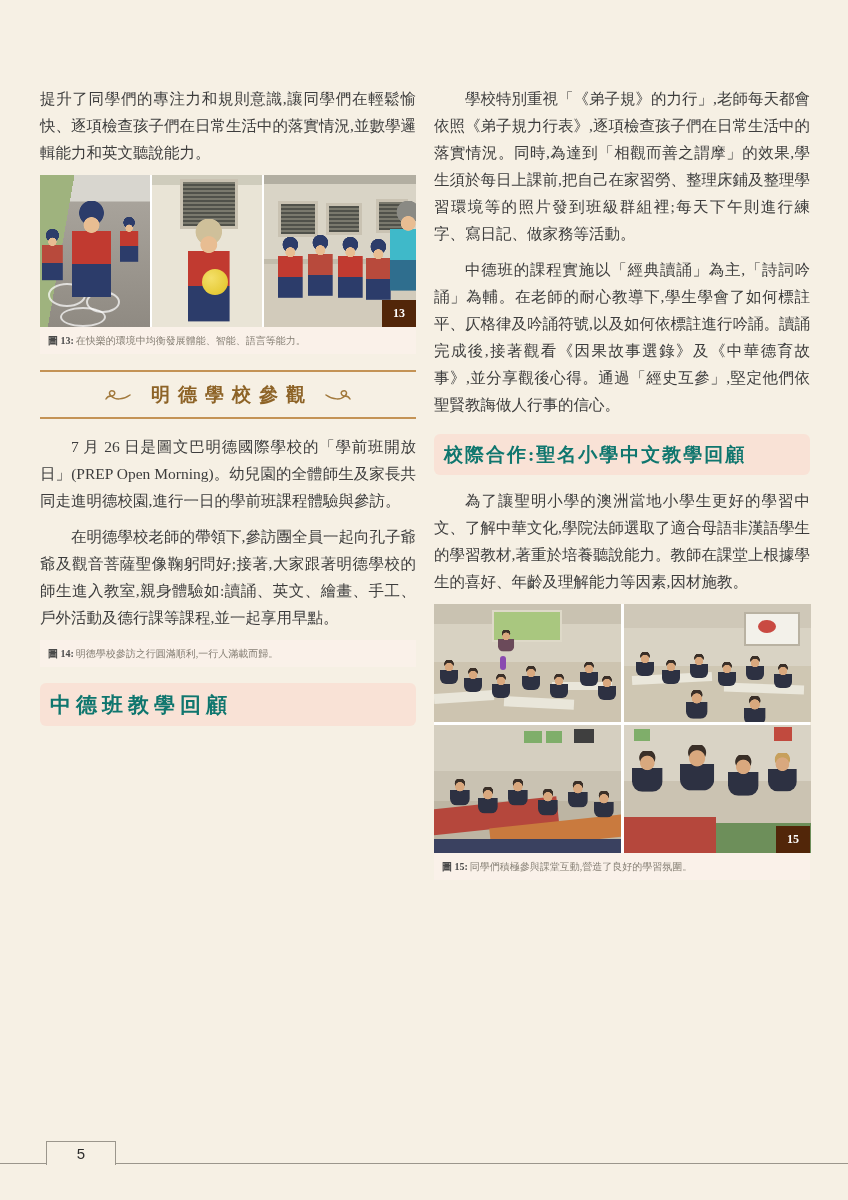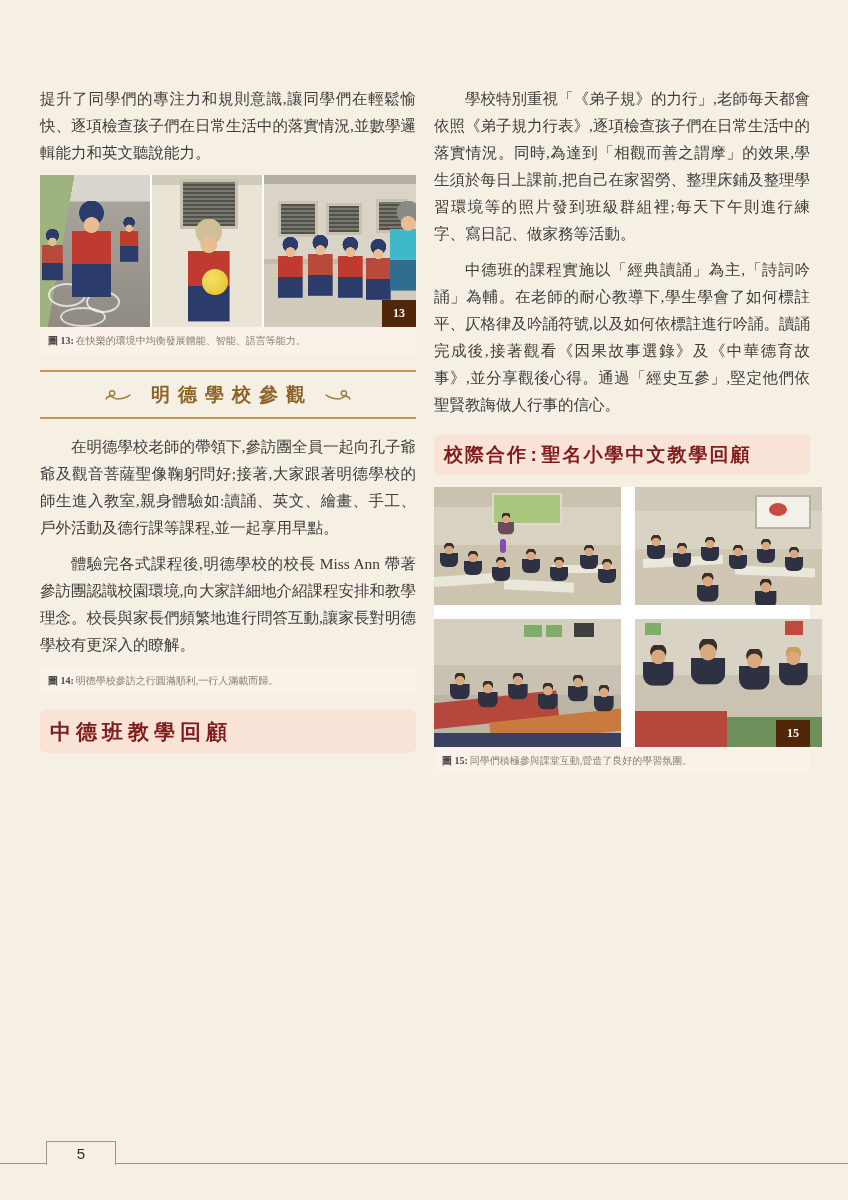--- a/index.html
+++ b/index.html
@@ -38,34 +38,34 @@
 
   
   .p13a{width:110px;height:152px;background:
         linear-gradient(100deg,#9fb37e 0 34px, transparent 34px),
         linear-gradient(180deg,#d8d6cf 0 26px,#a8a39b 27px,#8f8a82 100%);}
   .p13b{width:110px;height:152px;background:linear-gradient(180deg,#cfccbc 0 10px,#e9e4d6 10px);}
   .p13c{width:152px;height:152px;background:
         linear-gradient(180deg,#b2aea1 0 9px,#d9d4c6 9px 84px,#c2bcab 84px 89px,#d2cbbb 89px);}
   .p14a{width:224px;height:134px;background:linear-gradient(180deg,#e2ddd3 0 74px,#cfc8bb 74px);}
   .p14b{width:150px;height:134px;background:linear-gradient(180deg,#efedе8 0,#ecebe7 0 100%),#ecebe7;}
-  .grid15{display:grid;grid-template-columns:187px 187px;grid-template-rows:118px 128px;gap:14px;background:#fff;position:relative;}
+  .grid15{display:grid;grid-template-columns:187px 187px;grid-template-rows:118px 128px;gap:3px;background:#fff;position:relative;}
   .p15a{width:187px;height:118px;background:linear-gradient(180deg,#c9c2b1 0 20px,#d8d2c2 20px 58px,#cdc4b0 58px);}
   .p15b{width:187px;height:118px;background:linear-gradient(180deg,#cfc8b8 0 24px,#d9d3c4 24px 62px,#cfc7b3 62px);}
   .p15c{width:187px;height:128px;background:linear-gradient(180deg,#d5cfc0 0 46px,#c9c2b2 46px 76px,#bdb5a3 76px);}
   .p15d{width:187px;height:128px;background:linear-gradient(180deg,#d9d3c5 0 56px,#cbc3b2 56px);}
 
   
   .ornate{margin:16px 0 14px 0;border-top:2px solid #c49355;border-bottom:2px solid #c49355;
           padding:10px 0 9px 0;text-align:center;display:flex;align-items:center;justify-content:center;gap:12px;}
   .ornate-text{font-family:"DejaVu Serif",serif;font-weight:bold;font-size:19px;letter-spacing:8px;color:#8d6327;text-indent:8px;}
   .sw{display:block;}
 
   
-  .band{background:#f9e2d6;color:#7f1d1d;font-family:Liberation Mono, monospace;font-weight:bold;
+  .band{background:#f9e2d6;color:#0f766e;font-family:Liberation Serif, serif;font-weight:bold;
         margin:16px 0 12px 0;padding:8px 10px 7px 10px;border-radius:6px;}
   .band-left{font-size:21px;letter-spacing:5px;}
   .band-right{font-size:19px;letter-spacing:2px;}
 
   
   .footer-line{position:absolute;left:0;top:1163px;width:848px;border-top:1.5px solid #9b968c;}
   .page-tab{position:absolute;left:46px;top:1141px;width:68px;height:23px;background:#f6f0e4;
             border:1.5px solid #9b968c;border-bottom:none;z-index:2;
             display:flex;align-items:center;justify-content:center;
             font-family:"Liberation Sans",sans-serif;font-size:15px;color:#2d2d2d;}
@@ -118,40 +118,41 @@
           </svg>
       </span>
       <span class="ornate-text">明德學校參觀</span>
       <span style="transform:scaleX(-1);display:inline-block;">
         <svg class="sw" width="26" height="14" viewBox="0 0 26 14">
             <path d="M25 7 C18 12 10 12 6 8 C3 5 5 2 8 3 C11 4 10 8 6 8 C4 8 2 9 1 11" fill="none" stroke="#a2793c" stroke-width="1.5" stroke-linecap="round"></path>
           </svg>
       </span>
     </div>
 
+    <p class="para">7 月 26 日是圖文巴明德國際學校的「學前班開放日」(PREP Open Morning)。幼兒園的全體師生及家長共同走進明德校園,進行一日的學前班課程體驗與參訪。</p>
     <p class="para">在明德學校老師的帶領下,參訪團全員一起向孔子爺爺及觀音菩薩聖像鞠躬問好;接著,大家跟著明德學校的師生進入教室,親身體驗如:讀誦、英文、繪畫、手工、戶外活動及德行課等課程,並一起享用早點。</p>
-    <p class="para">體驗完各式課程後,明德學校的校長 Miss Ann 帶著參訪團認識校園環境,向大家詳細地介紹課程安排和教學理念。校長與家長們頻繁地進行問答互動,讓家長對明德學校有更深入的瞭解。</p>
 
     <figure class="figure">
       <figcaption class="caption">
         <span class="cap-label">圖 14:</span><span class="cap-text">明德學校參訪之行圓滿順利,一行人滿載而歸。</span>
       </figcaption>
     </figure>
 
     <h2 class="band band-left">中德班教學回顧</h2>
 
   </div>
 
   <div class="col col-right">
 
     <p class="para">學校特別重視「《弟子規》的力行」,老師每天都會依照《弟子規力行表》,逐項檢查孩子們在日常生活中的落實情況。同時,為達到「相觀而善之謂摩」的效果,學生須於每日上課前,把自己在家習勞、整理床鋪及整理學習環境等的照片發到班級群組裡;每天下午則進行練字、寫日記、做家務等活動。</p>
     <p class="para">中德班的課程實施以「經典讀誦」為主,「詩詞吟誦」為輔。在老師的耐心教導下,學生學會了如何標註平、仄格律及吟誦符號,以及如何依標註進行吟誦。讀誦完成後,接著觀看《因果故事選錄》及《中華德育故事》,並分享觀後心得。通過「經史互參」,堅定他們依聖賢教誨做人行事的信心。</p>
 
     <h2 class="band band-right">校際合作:聖名小學中文教學回顧</h2>
 
+    <p class="para">為了讓聖明小學的澳洲當地小學生更好的學習中文、了解中華文化,學院法師選取了適合母語非漢語學生的學習教材,著重於培養聽說能力。教師在課堂上根據學生的喜好、年齡及理解能力等因素,因材施教。</p>
 
     <figure class="figure">
       <div class="grid15">
         <div class="ph p15a">
           <div class="rect" style="left:58px;top:6px;width:66px;height:28px;background:#a9c77f;border:2px solid #ded9c8;"></div>
           <div class="sit" style="left:64px;top:26px;transform:scale(.9);--shirt:#6b4a5a;"></div>
           <div class="rect" style="left:0;top:88px;width:60px;height:10px;background:#e9e6da;transform:rotate(-4deg);"></div>
           <div class="rect" style="left:70px;top:94px;width:70px;height:10px;background:#e9e6da;transform:rotate(3deg);"></div>
           <div class="rect" style="left:118px;top:78px;width:60px;height:8px;background:#e9e6da;"></div>
           <div class="sit" style="left:6px;top:56px;"></div>

